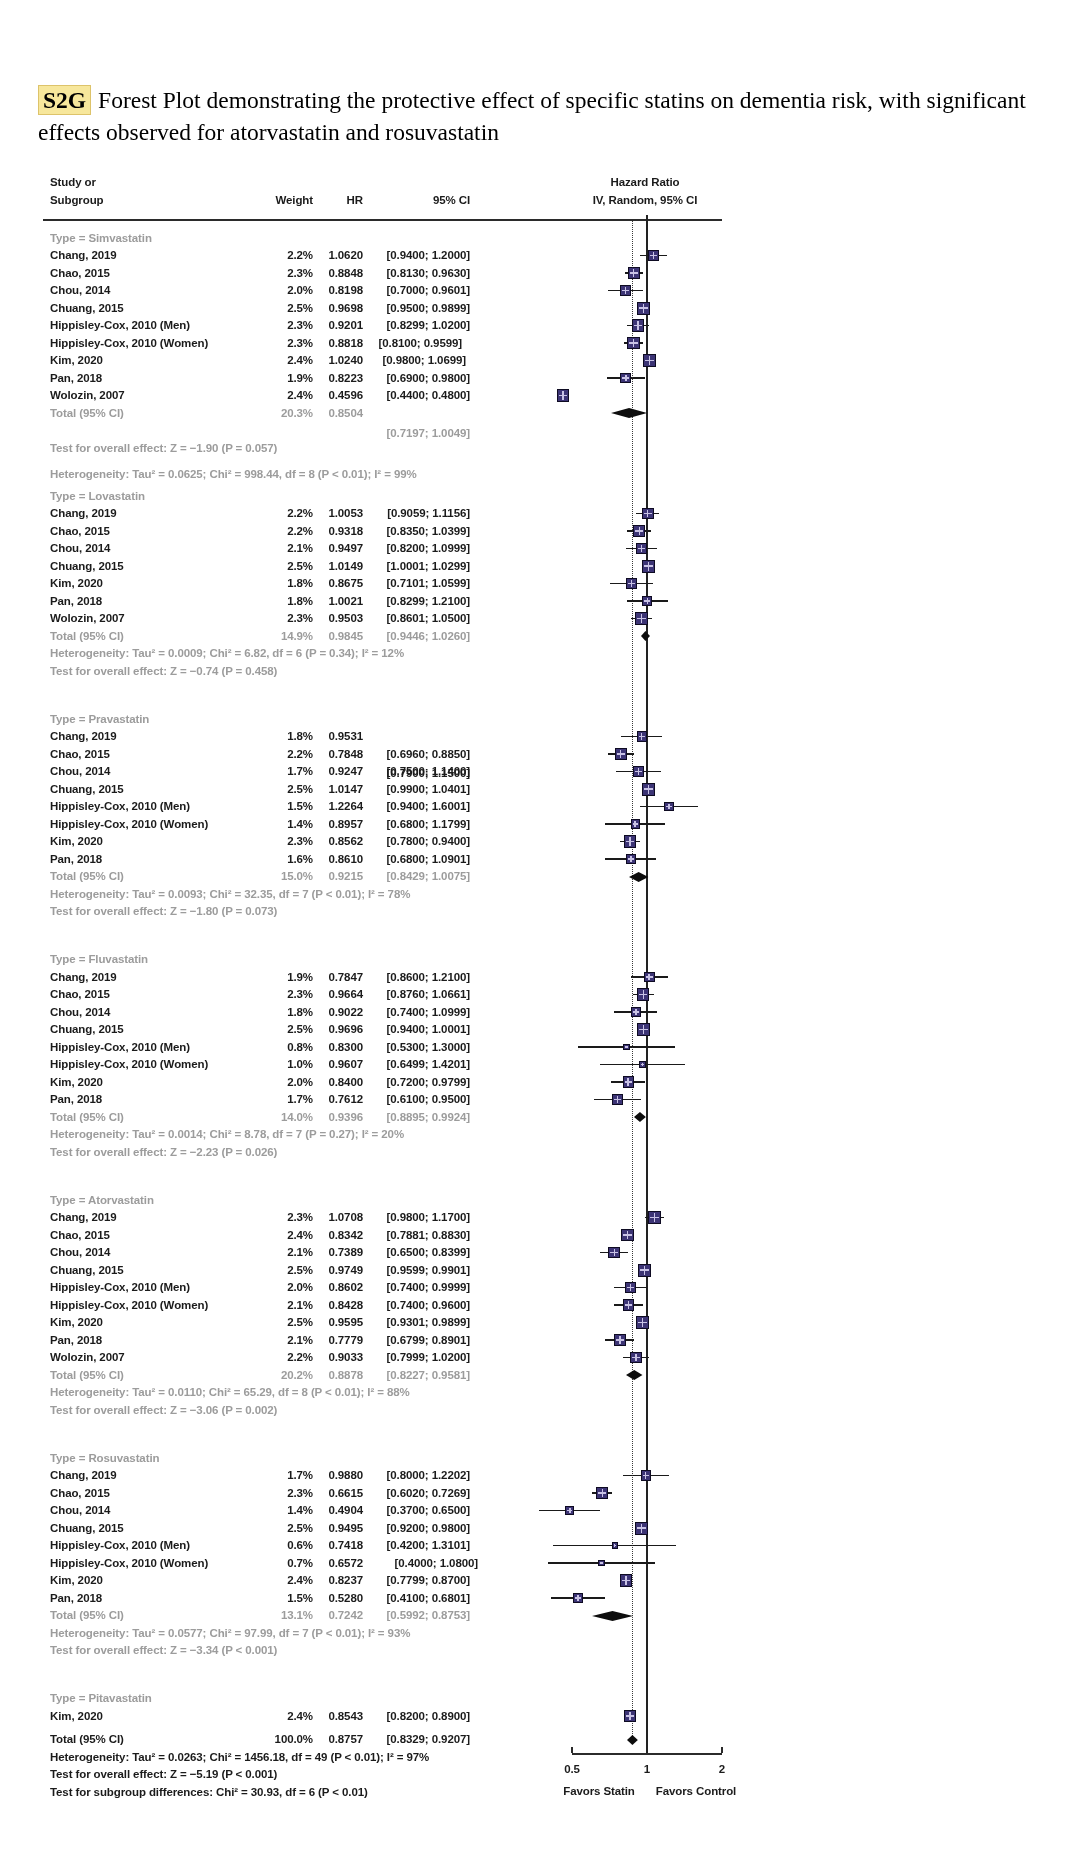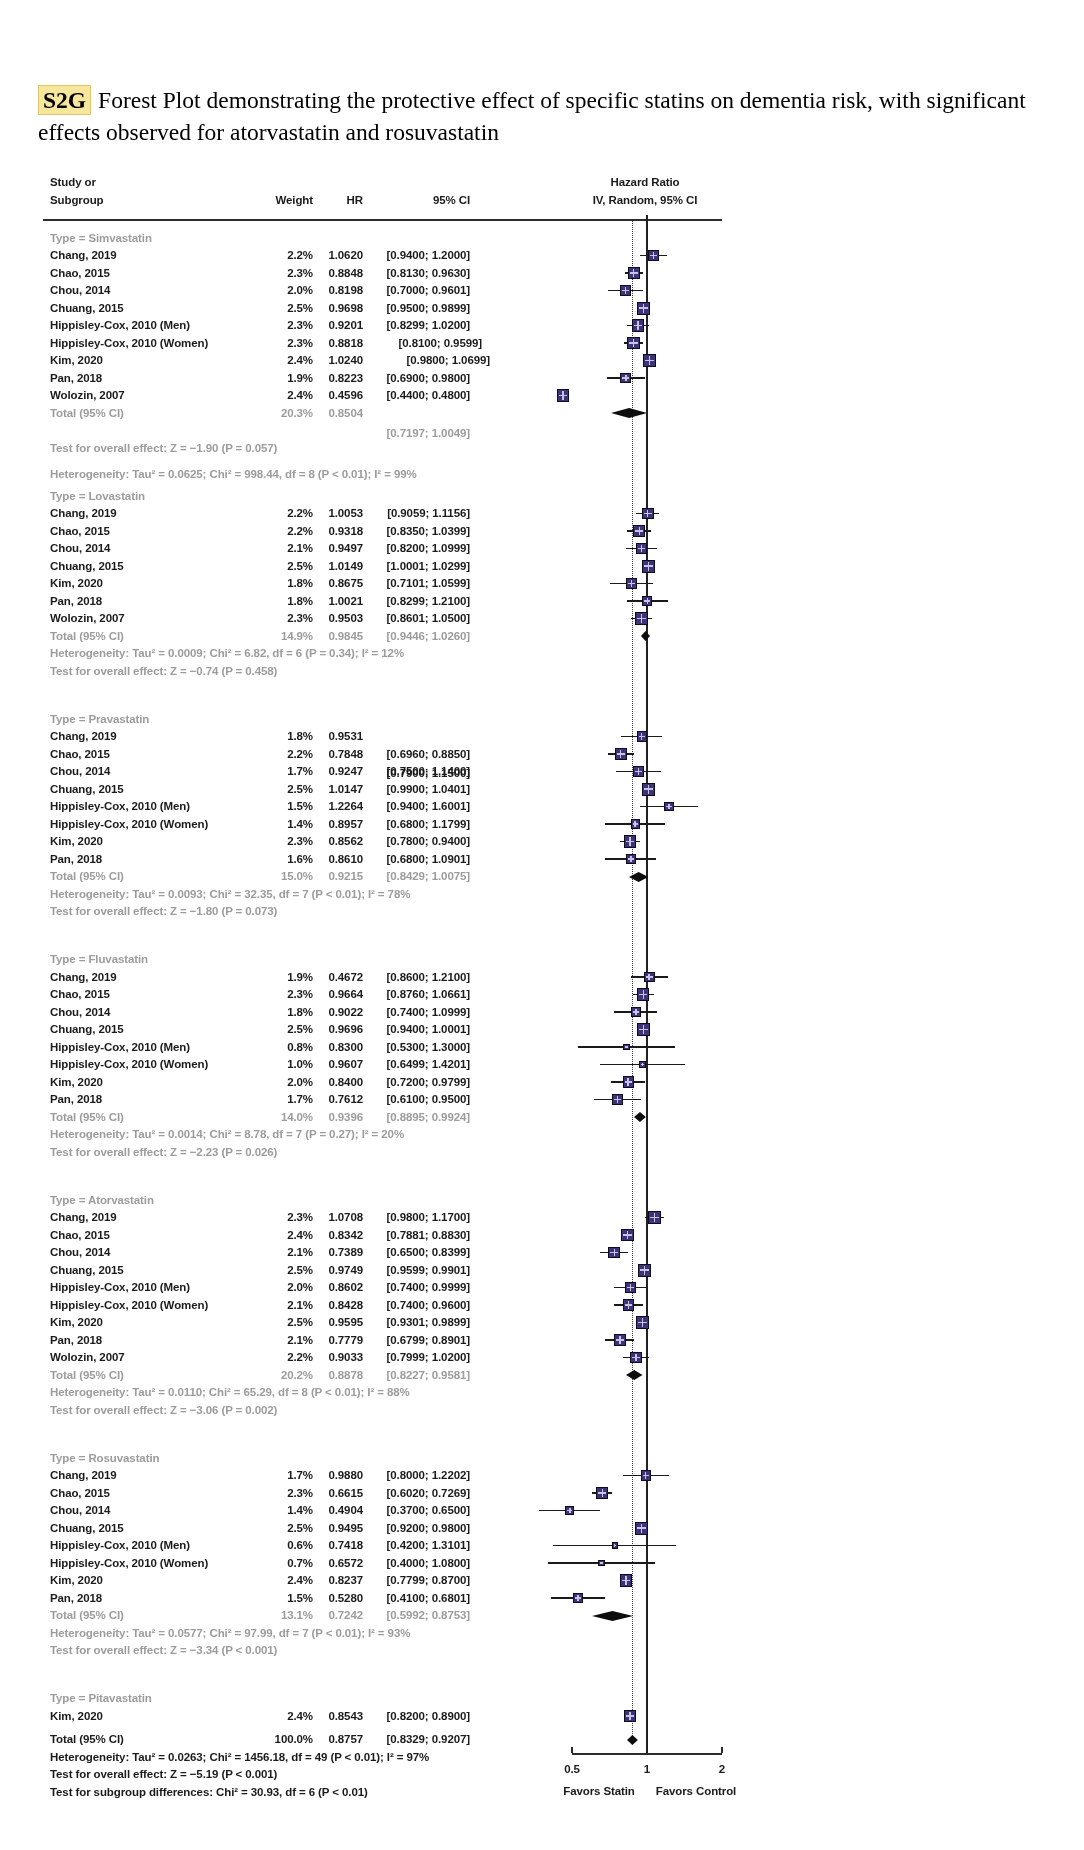--- a/index.html
+++ b/index.html
@@ -76,27 +76,27 @@
       <div class="sq" style="width: 13px; height: 13px; left: 637.182px; top: 301.5px;"></div>
       <div class="cell" style="left: 50px; top: 318px; width: 180px;">Hippisley-Cox, 2010 (Men)</div>
       <div class="cell right" style="left: 233px; top: 318px; width: 80px;">2.3%</div>
       <div class="cell right" style="left: 283px; top: 318px; width: 80px;">0.9201</div>
       <div class="cell right" style="left: 350px; top: 318px; width: 120px;">[0.8299; 1.0200]</div>
       <div class="cil" style="left: 626.826px; width: 22.317px; top: 324.75px;"></div>
       <div class="sq" style="width: 12.28px; height: 12.28px; left: 631.85px; top: 319.36px;"></div>
       <div class="cell" style="left: 50px; top: 335.5px; width: 180px;">Hippisley-Cox, 2010 (Women)</div>
       <div class="cell right" style="left: 233px; top: 335.5px; width: 80px;">2.3%</div>
       <div class="cell right" style="left: 283px; top: 335.5px; width: 80px;">0.8818</div>
-      <div class="cell right" style="left: 350px; top: 335.5px; width: 132px;">[0.8100; 0.9599]</div>
+      <div class="cell right" style="left: 350px; top: 335.5px; width: 112px;">[0.8100; 0.9599]</div>
       <div class="cil" style="left: 624.2px; width: 18.3722px; top: 342.25px;"></div>
       <div class="sq" style="width: 12.28px; height: 12.28px; left: 627.249px; top: 336.86px;"></div>
       <div class="cell" style="left: 50px; top: 353px; width: 180px;">Kim, 2020</div>
       <div class="cell right" style="left: 233px; top: 353px; width: 80px;">2.4%</div>
       <div class="cell right" style="left: 283px; top: 353px; width: 80px;">1.0240</div>
-      <div class="cell right" style="left: 350px; top: 353px; width: 140px;">[0.9800; 1.0699]</div>
+      <div class="cell right" style="left: 350px; top: 353px; width: 116px;">[0.9800; 1.0699]</div>
       <div class="cil" style="left: 644.814px; width: 9.49667px; top: 359.75px;"></div>
       <div class="sq" style="width: 12.64px; height: 12.64px; left: 643.246px; top: 354.18px;"></div>
       <div class="cell" style="left: 50px; top: 370.5px; width: 180px;">Pan, 2018</div>
       <div class="cell right" style="left: 233px; top: 370.5px; width: 80px;">1.9%</div>
       <div class="cell right" style="left: 283px; top: 370.5px; width: 80px;">0.8223</div>
       <div class="cell right" style="left: 350px; top: 370.5px; width: 120px;">[0.6900; 0.9800]</div>
       <div class="cil" style="left: 606.85px; width: 37.9639px; top: 377.25px;"></div>
       <div class="sq" style="width: 10.84px; height: 10.84px; left: 620.41px; top: 372.58px;"></div>
       <div class="cell" style="left: 50px; top: 388px; width: 180px;">Wolozin, 2007</div>
       <div class="cell right" style="left: 233px; top: 388px; width: 80px;">2.4%</div>
@@ -219,21 +219,21 @@
       <div class="cell right gray" style="left: 283px; top: 869px; width: 80px;">0.9215</div>
       <div class="cell right gray" style="left: 350px; top: 869px; width: 120px;">[0.8429; 1.0075]</div>
       <div class="dia" style="left: 628.508px; top: 871.5px;"><svg width="20" height="10">
           <polygon points="0,5 9.650491905988588,0 19.300983811977176,5 9.650491905988588,10" fill="#0d0d0d"></polygon>
         </svg></div>
       <div class="cell gray" style="left: 50px; top: 886.5px; width: 520px;">Heterogeneity: Tau² = 0.0093; Chi² = 32.35, df = 7 (P &lt; 0.01); I² = 78%</div>
       <div class="cell gray" style="left: 50px; top: 904px; width: 520px;">Test for overall effect: Z = −1.80 (P = 0.073)</div>
       <div class="cell gray" style="left: 50px; top: 952px; width: 320px;">Type = Fluvastatin</div>
       <div class="cell" style="left: 50px; top: 969.5px; width: 180px;">Chang, 2019</div>
       <div class="cell right" style="left: 233px; top: 969.5px; width: 80px;">1.9%</div>
-      <div class="cell right" style="left: 283px; top: 969.5px; width: 80px;">0.4672</div>
+      <div class="cell right" style="left: 283px; top: 969.5px; width: 80px;">0.7847</div>
       <div class="cell right" style="left: 350px; top: 969.5px; width: 120px;">[0.8600; 1.2100]</div>
       <div class="cil" style="left: 630.681px; width: 36.9449px; top: 976.25px;"></div>
       <div class="sq" style="width: 10.84px; height: 10.84px; left: 643.733px; top: 971.58px;"></div>
       <div class="cell" style="left: 50px; top: 987px; width: 180px;">Chao, 2015</div>
       <div class="cell right" style="left: 233px; top: 987px; width: 80px;">2.3%</div>
       <div class="cell right" style="left: 283px; top: 987px; width: 80px;">0.9664</div>
       <div class="cell right" style="left: 350px; top: 987px; width: 120px;">[0.8760; 1.0661]</div>
       <div class="cil" style="left: 632.675px; width: 21.2505px; top: 993.75px;"></div>
       <div class="sq" style="width: 12.28px; height: 12.28px; left: 637.162px; top: 988.36px;"></div>
       <div class="cell" style="left: 50px; top: 1004.5px; width: 180px;">Chou, 2014</div>
@@ -372,21 +372,21 @@
       <div class="sq" style="width: 13px; height: 13px; left: 634.893px; top: 1521.5px;"></div>
       <div class="cell" style="left: 50px; top: 1538px; width: 180px;">Hippisley-Cox, 2010 (Men)</div>
       <div class="cell right" style="left: 233px; top: 1538px; width: 80px;">0.6%</div>
       <div class="cell right" style="left: 283px; top: 1538px; width: 80px;">0.7418</div>
       <div class="cell right" style="left: 350px; top: 1538px; width: 120px;">[0.4200; 1.3101]</div>
       <div class="cil" style="left: 553.135px; width: 123.091px; top: 1544.75px;"></div>
       <div class="sq" style="width: 6.16px; height: 6.16px; left: 611.603px; top: 1542.42px;"></div>
       <div class="cell" style="left: 50px; top: 1555.5px; width: 180px;">Hippisley-Cox, 2010 (Women)</div>
       <div class="cell right" style="left: 233px; top: 1555.5px; width: 80px;">0.7%</div>
       <div class="cell right" style="left: 283px; top: 1555.5px; width: 80px;">0.6572</div>
-      <div class="cell right" style="left: 350px; top: 1555.5px; width: 120px;">[0.4000; 1.0800]</div>
+      <div class="cell right" style="left: 350px; top: 1555.5px; width: 120px; padding-left: 8px;">[0.4000; 1.0800]</div>
       <div class="cil" style="left: 547.855px; width: 107.472px; top: 1562.25px;"></div>
       <div class="sq" style="width: 6.52px; height: 6.52px; left: 598.32px; top: 1559.74px;"></div>
       <div class="cell" style="left: 50px; top: 1573px; width: 180px;">Kim, 2020</div>
       <div class="cell right" style="left: 233px; top: 1573px; width: 80px;">2.4%</div>
       <div class="cell right" style="left: 283px; top: 1573px; width: 80px;">0.8237</div>
       <div class="cell right" style="left: 350px; top: 1573px; width: 120px;">[0.7799; 0.8700]</div>
       <div class="cil" style="left: 620.102px; width: 11.8295px; top: 1579.75px;"></div>
       <div class="sq" style="width: 12.64px; height: 12.64px; left: 619.694px; top: 1574.18px;"></div>
       <div class="cell" style="left: 50px; top: 1590.5px; width: 180px;">Pan, 2018</div>
       <div class="cell right" style="left: 233px; top: 1590.5px; width: 80px;">1.5%</div>

